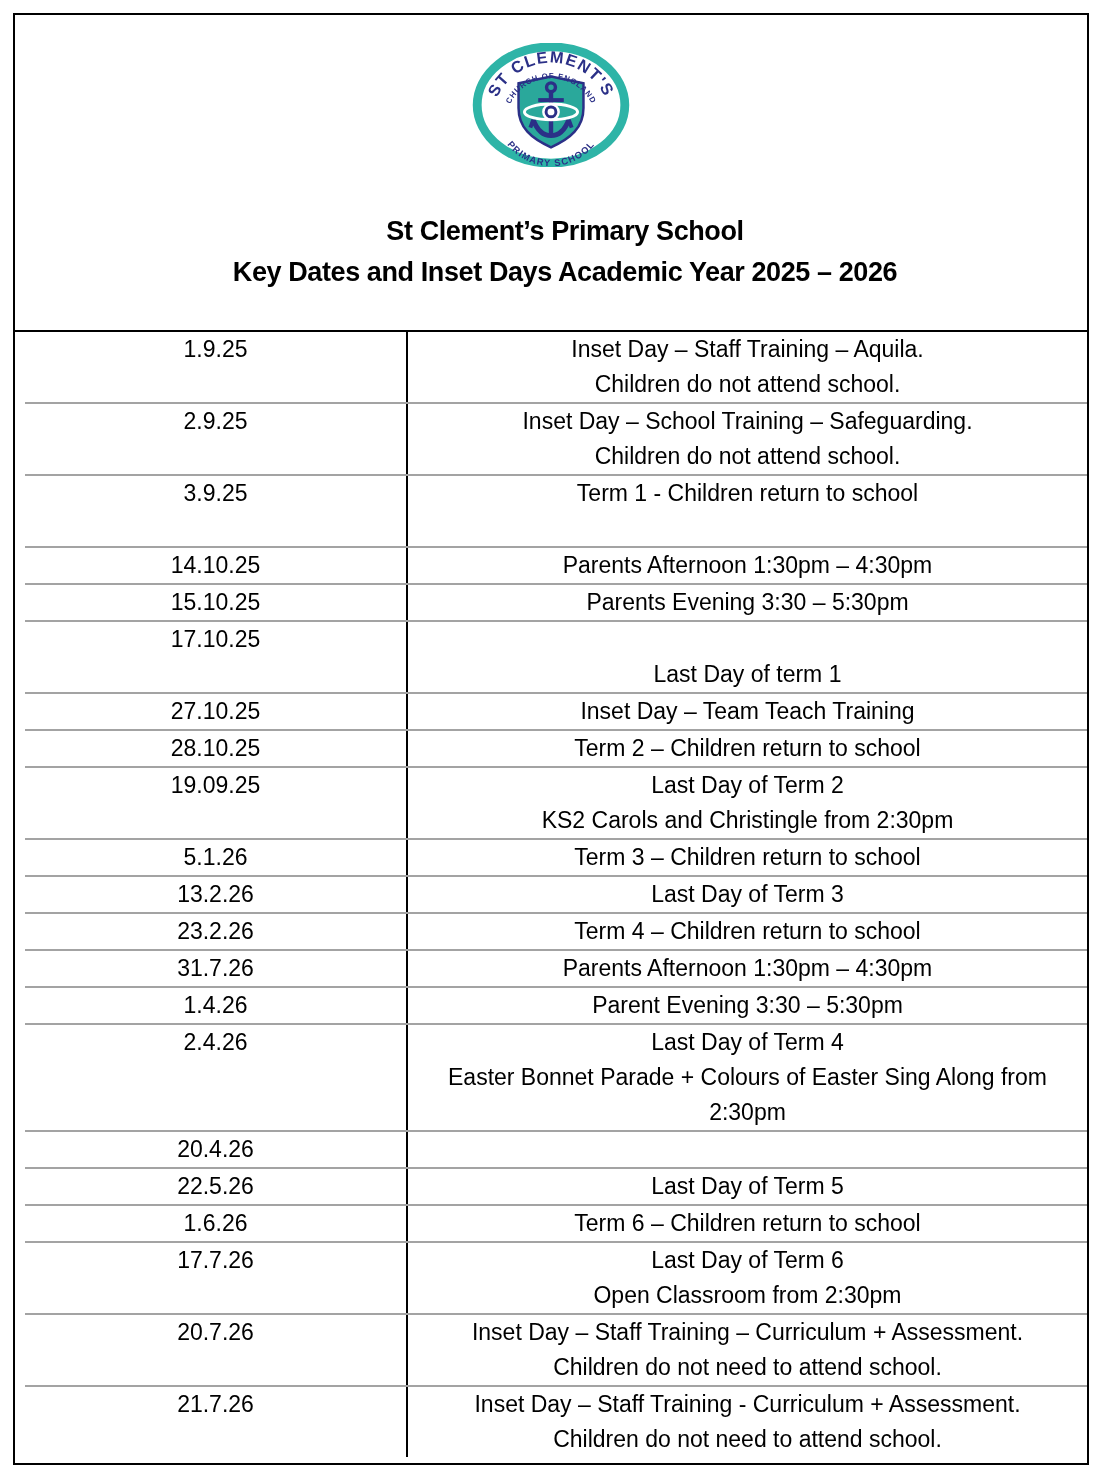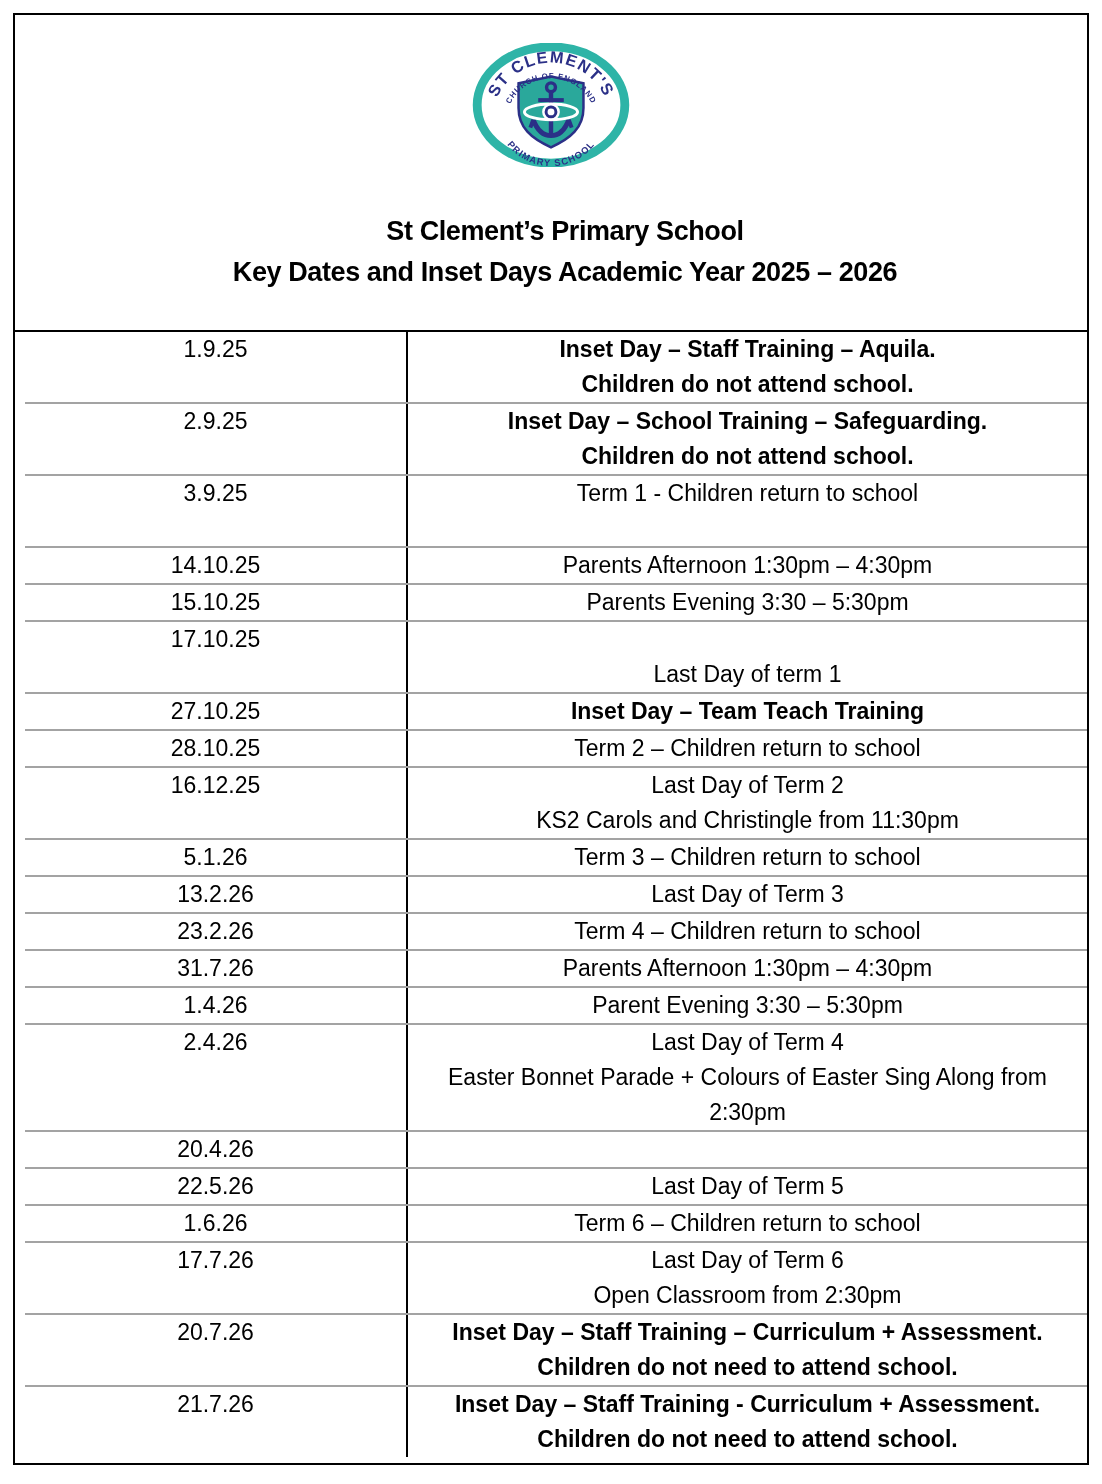--- a/index.html
+++ b/index.html
@@ -60,21 +60,21 @@
   }
   .cell-desc {
     flex: 1;
     text-align: center;
   }
   .line {
     min-height: 35px;
     line-height: 35px;
     white-space: normal;
   }
-  .row.bold .cell-desc .line { font-weight: bold; }
+  .row.bold .cell-desc .line { font-weight: normal; }
   
   .logo text {
     font-family: "Liberation Sans", sans-serif;
     font-weight: bold;
   }
 </style>
 </head>
 <body>
 
 <div class="page-frame">
@@ -187,25 +187,25 @@
       <div class="row">
         <div class="cell cell-date">
           <div class="line">28.10.25</div>
         </div>
         <div class="cell cell-desc">
           <div class="line">Term 2 – Children return to school</div>
         </div>
       </div>
       <div class="row">
         <div class="cell cell-date">
-          <div class="line">16.12.25</div>
+          <div class="line">19.09.25</div>
         </div>
         <div class="cell cell-desc">
           <div class="line">Last Day of Term 2</div>
-          <div class="line">KS2 Carols and Christingle from 11:30pm</div>
+          <div class="line">KS2 Carols and Christingle from 2:30pm</div>
         </div>
       </div>
       <div class="row">
         <div class="cell cell-date">
           <div class="line">5.1.26</div>
         </div>
         <div class="cell cell-desc">
           <div class="line">Term 3 – Children return to school</div>
         </div>
       </div>

